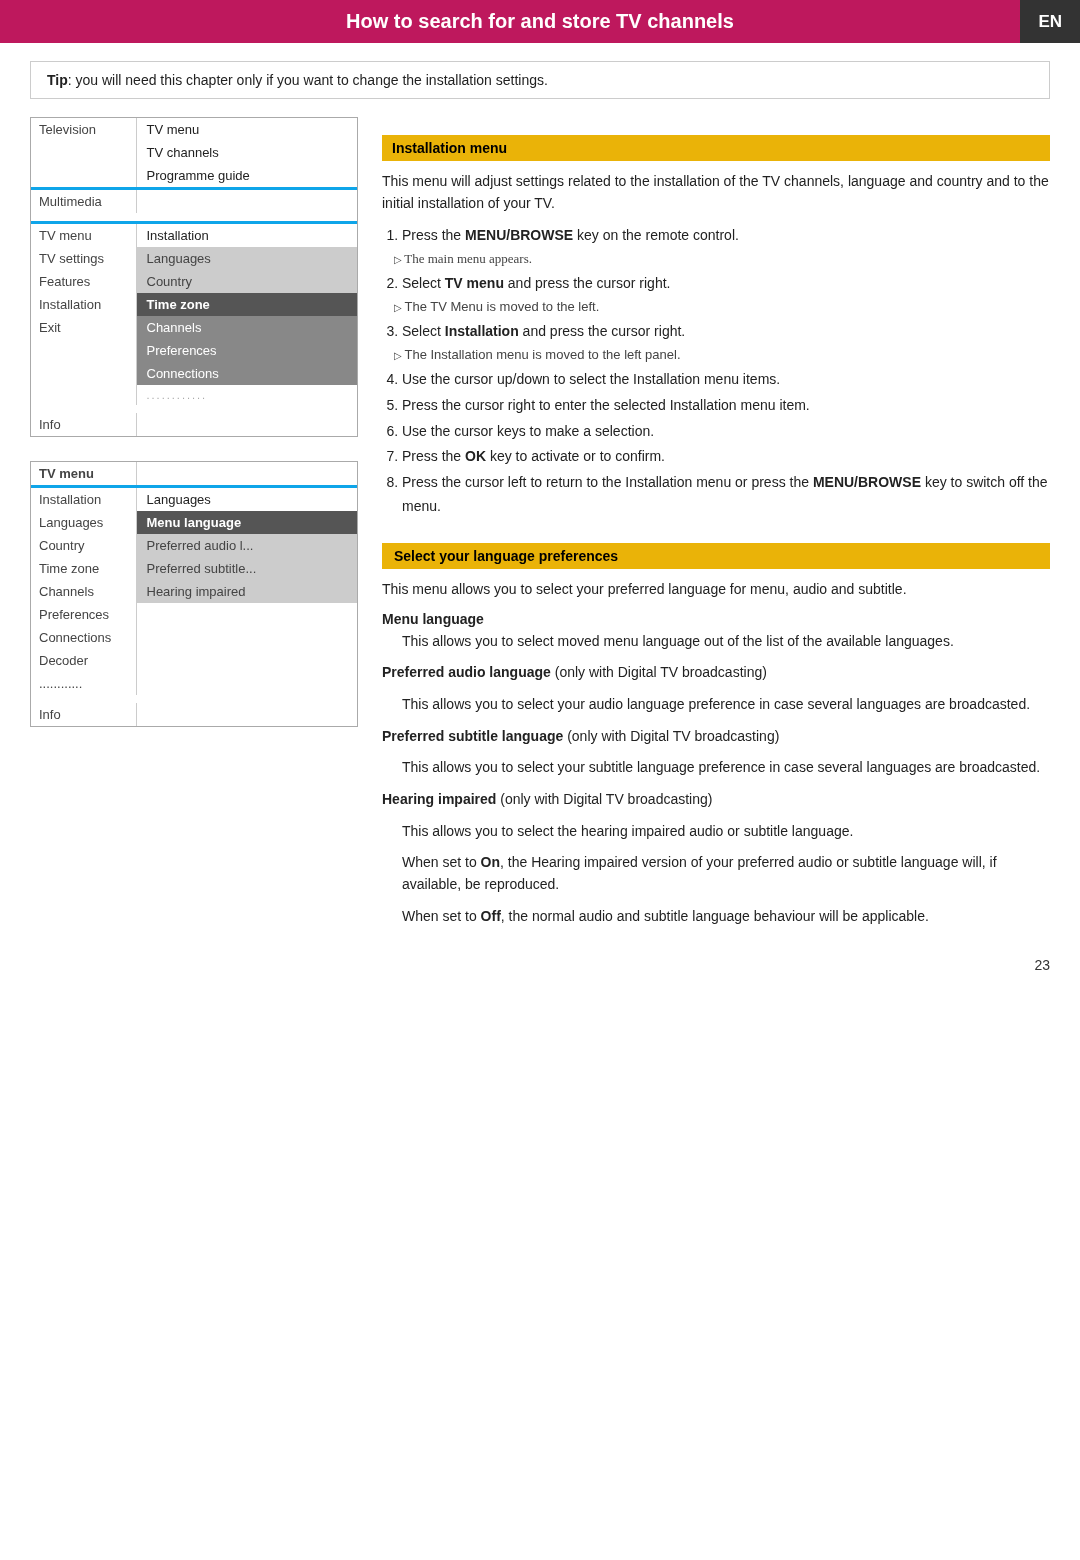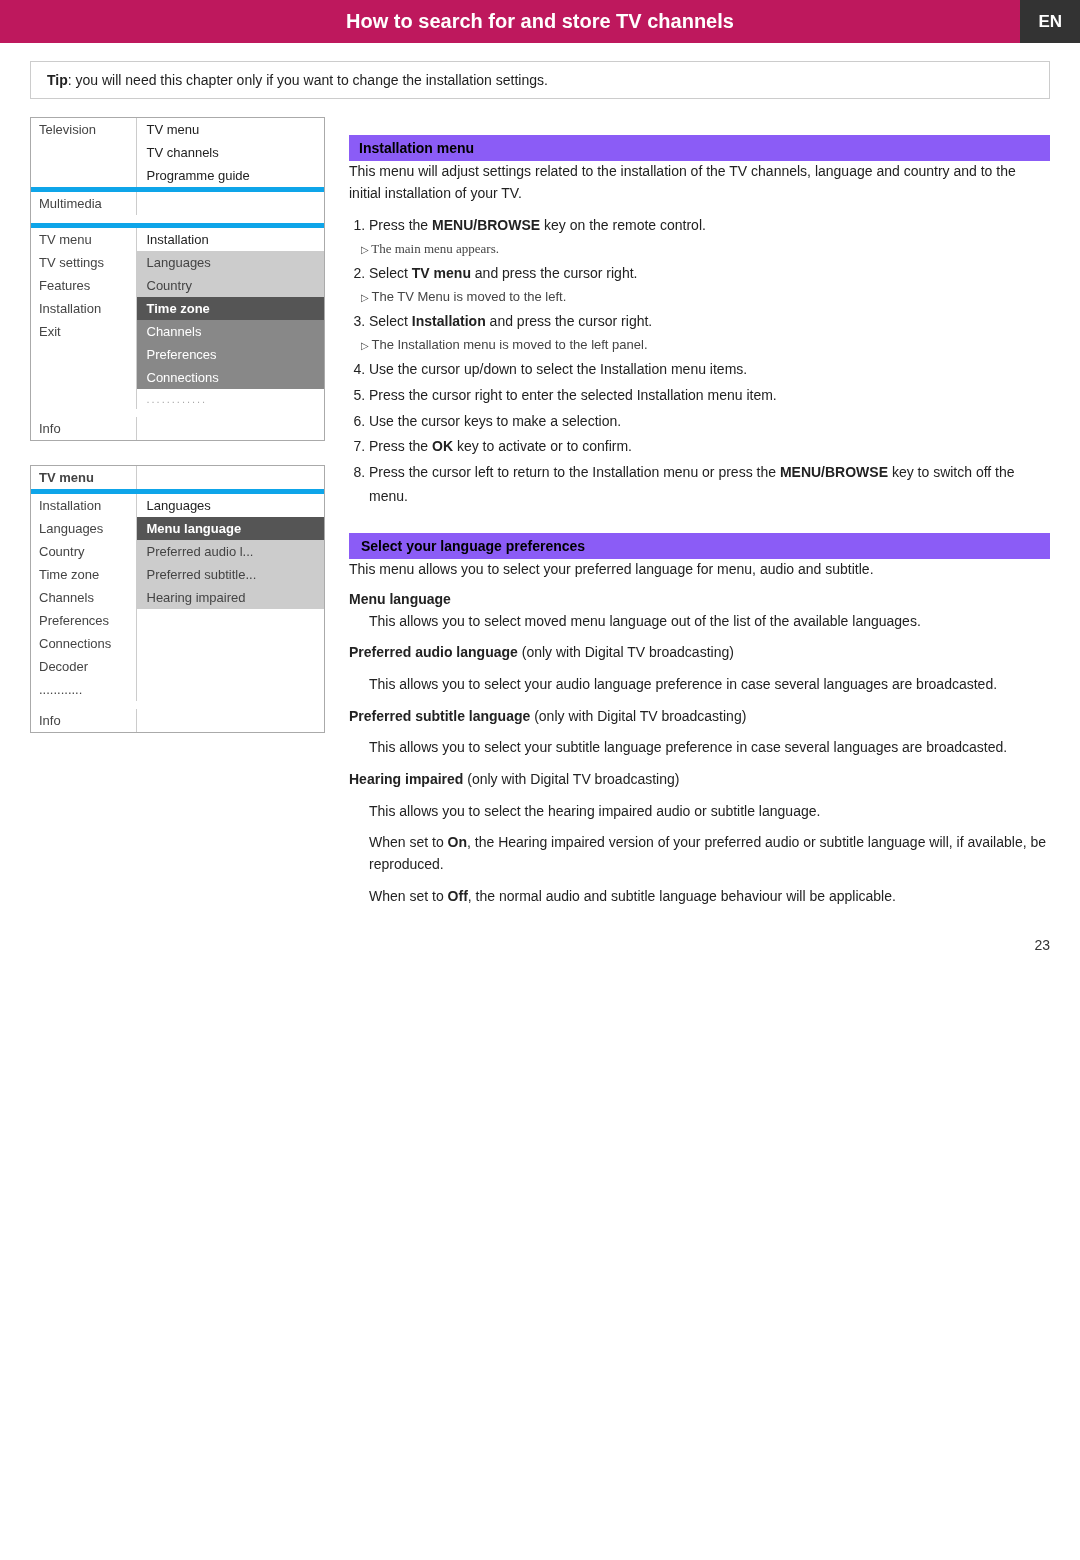--- a/index.html
+++ b/index.html
@@ -49,21 +49,21 @@
 
     
     .main-content {
       display: flex;
       gap: 24px;
       margin: 0 30px;
     }
 
     
     .left-col {
-      width: 295px;
+      width: 328px;
       flex-shrink: 0;
     }
 
     
     .right-col {
       flex: 1;
     }
 
     
     .menu-panel {
@@ -86,39 +86,40 @@
     }
     .menu-panel .col-right {
       padding-left: 10px;
     }
     .menu-panel tr.highlight-dark td.col-right {
       background: #555;
       color: #fff;
       font-weight: bold;
     }
     .menu-panel tr.row-divider td {
-      border-top: 5px solid #0ea5e9;
+      border-top: 3px solid #0ea5e9;
     }
     .menu-panel tr.dots td.col-right {
       color: #aaa;
       font-size: 11px;
       letter-spacing: 2px;
     }
     .menu-panel tr.empty td {
       height: 6px;
     }
 
     
     .section-heading {
-      background: #8b5cf6;
+      background: #eab308;
       color: #000;
       font-weight: bold;
       font-size: 14px;
       padding: 5px 10px;
       margin-top: 18px;
+      margin-bottom: 10px;
     }
 
     
     .instruction-list {
       margin: 0;
       padding-left: 20px;
       font-size: 14px;
       line-height: 1.7;
     }
     .instruction-list li {

